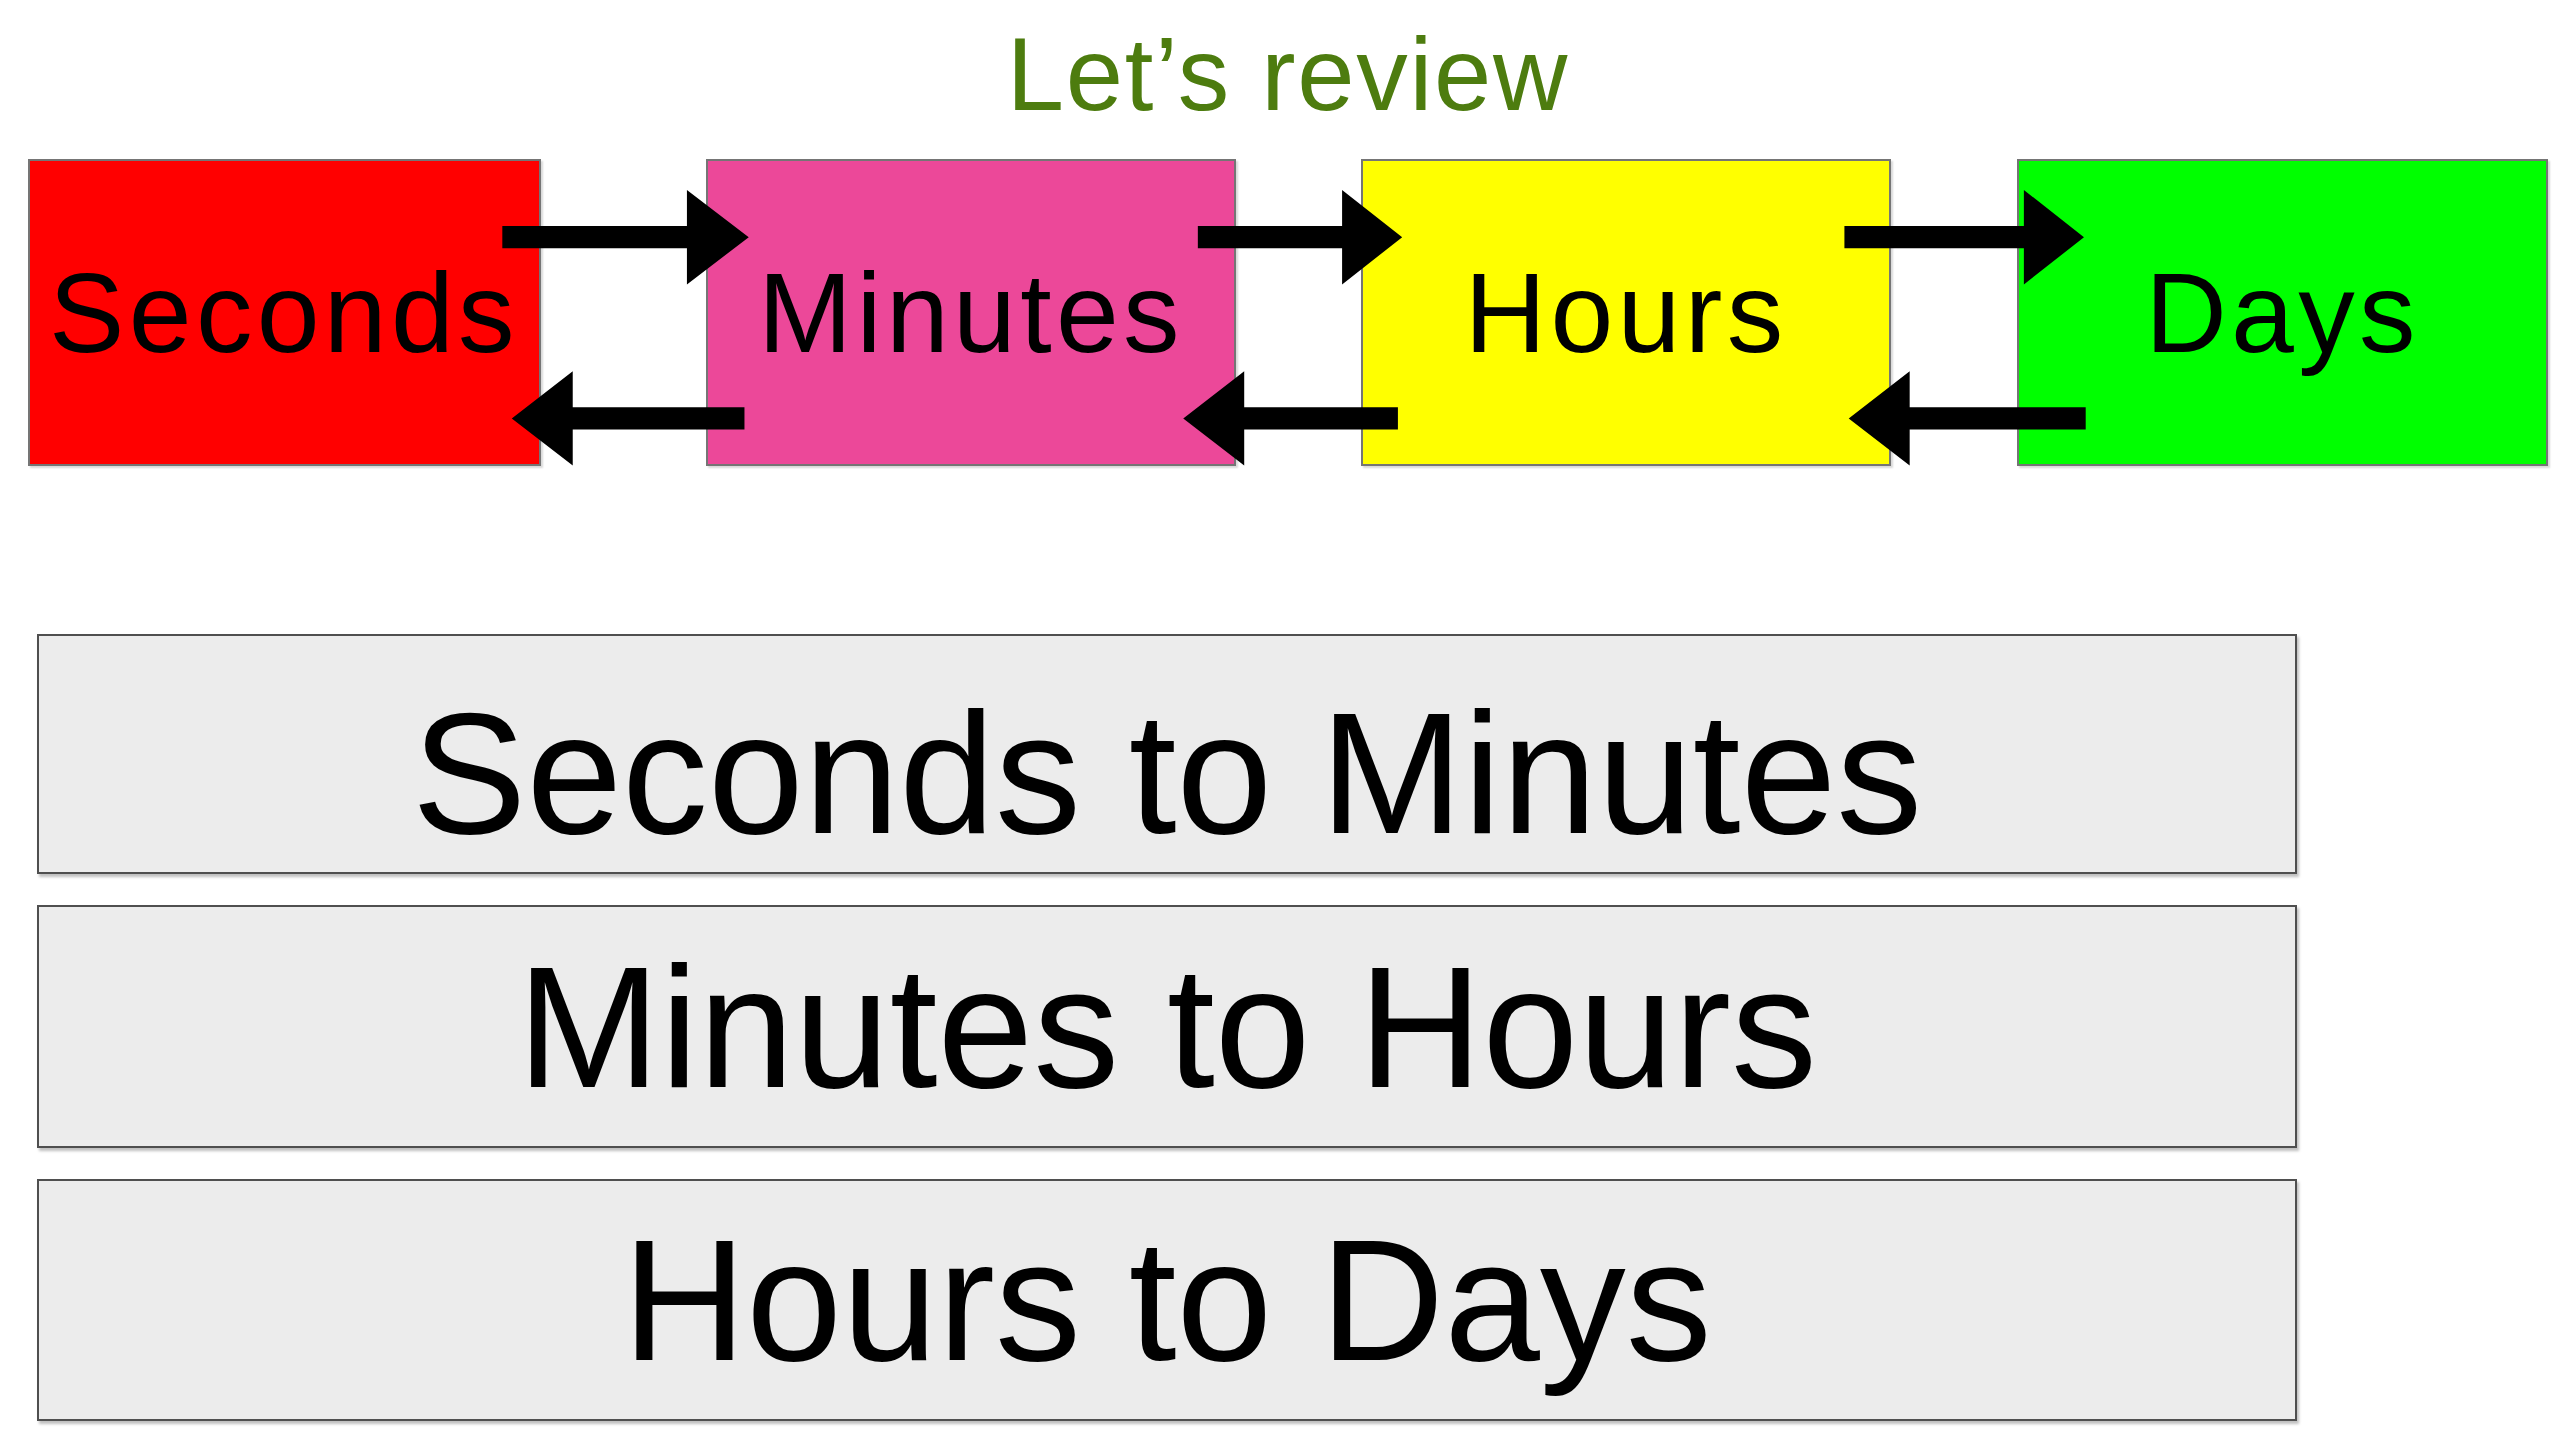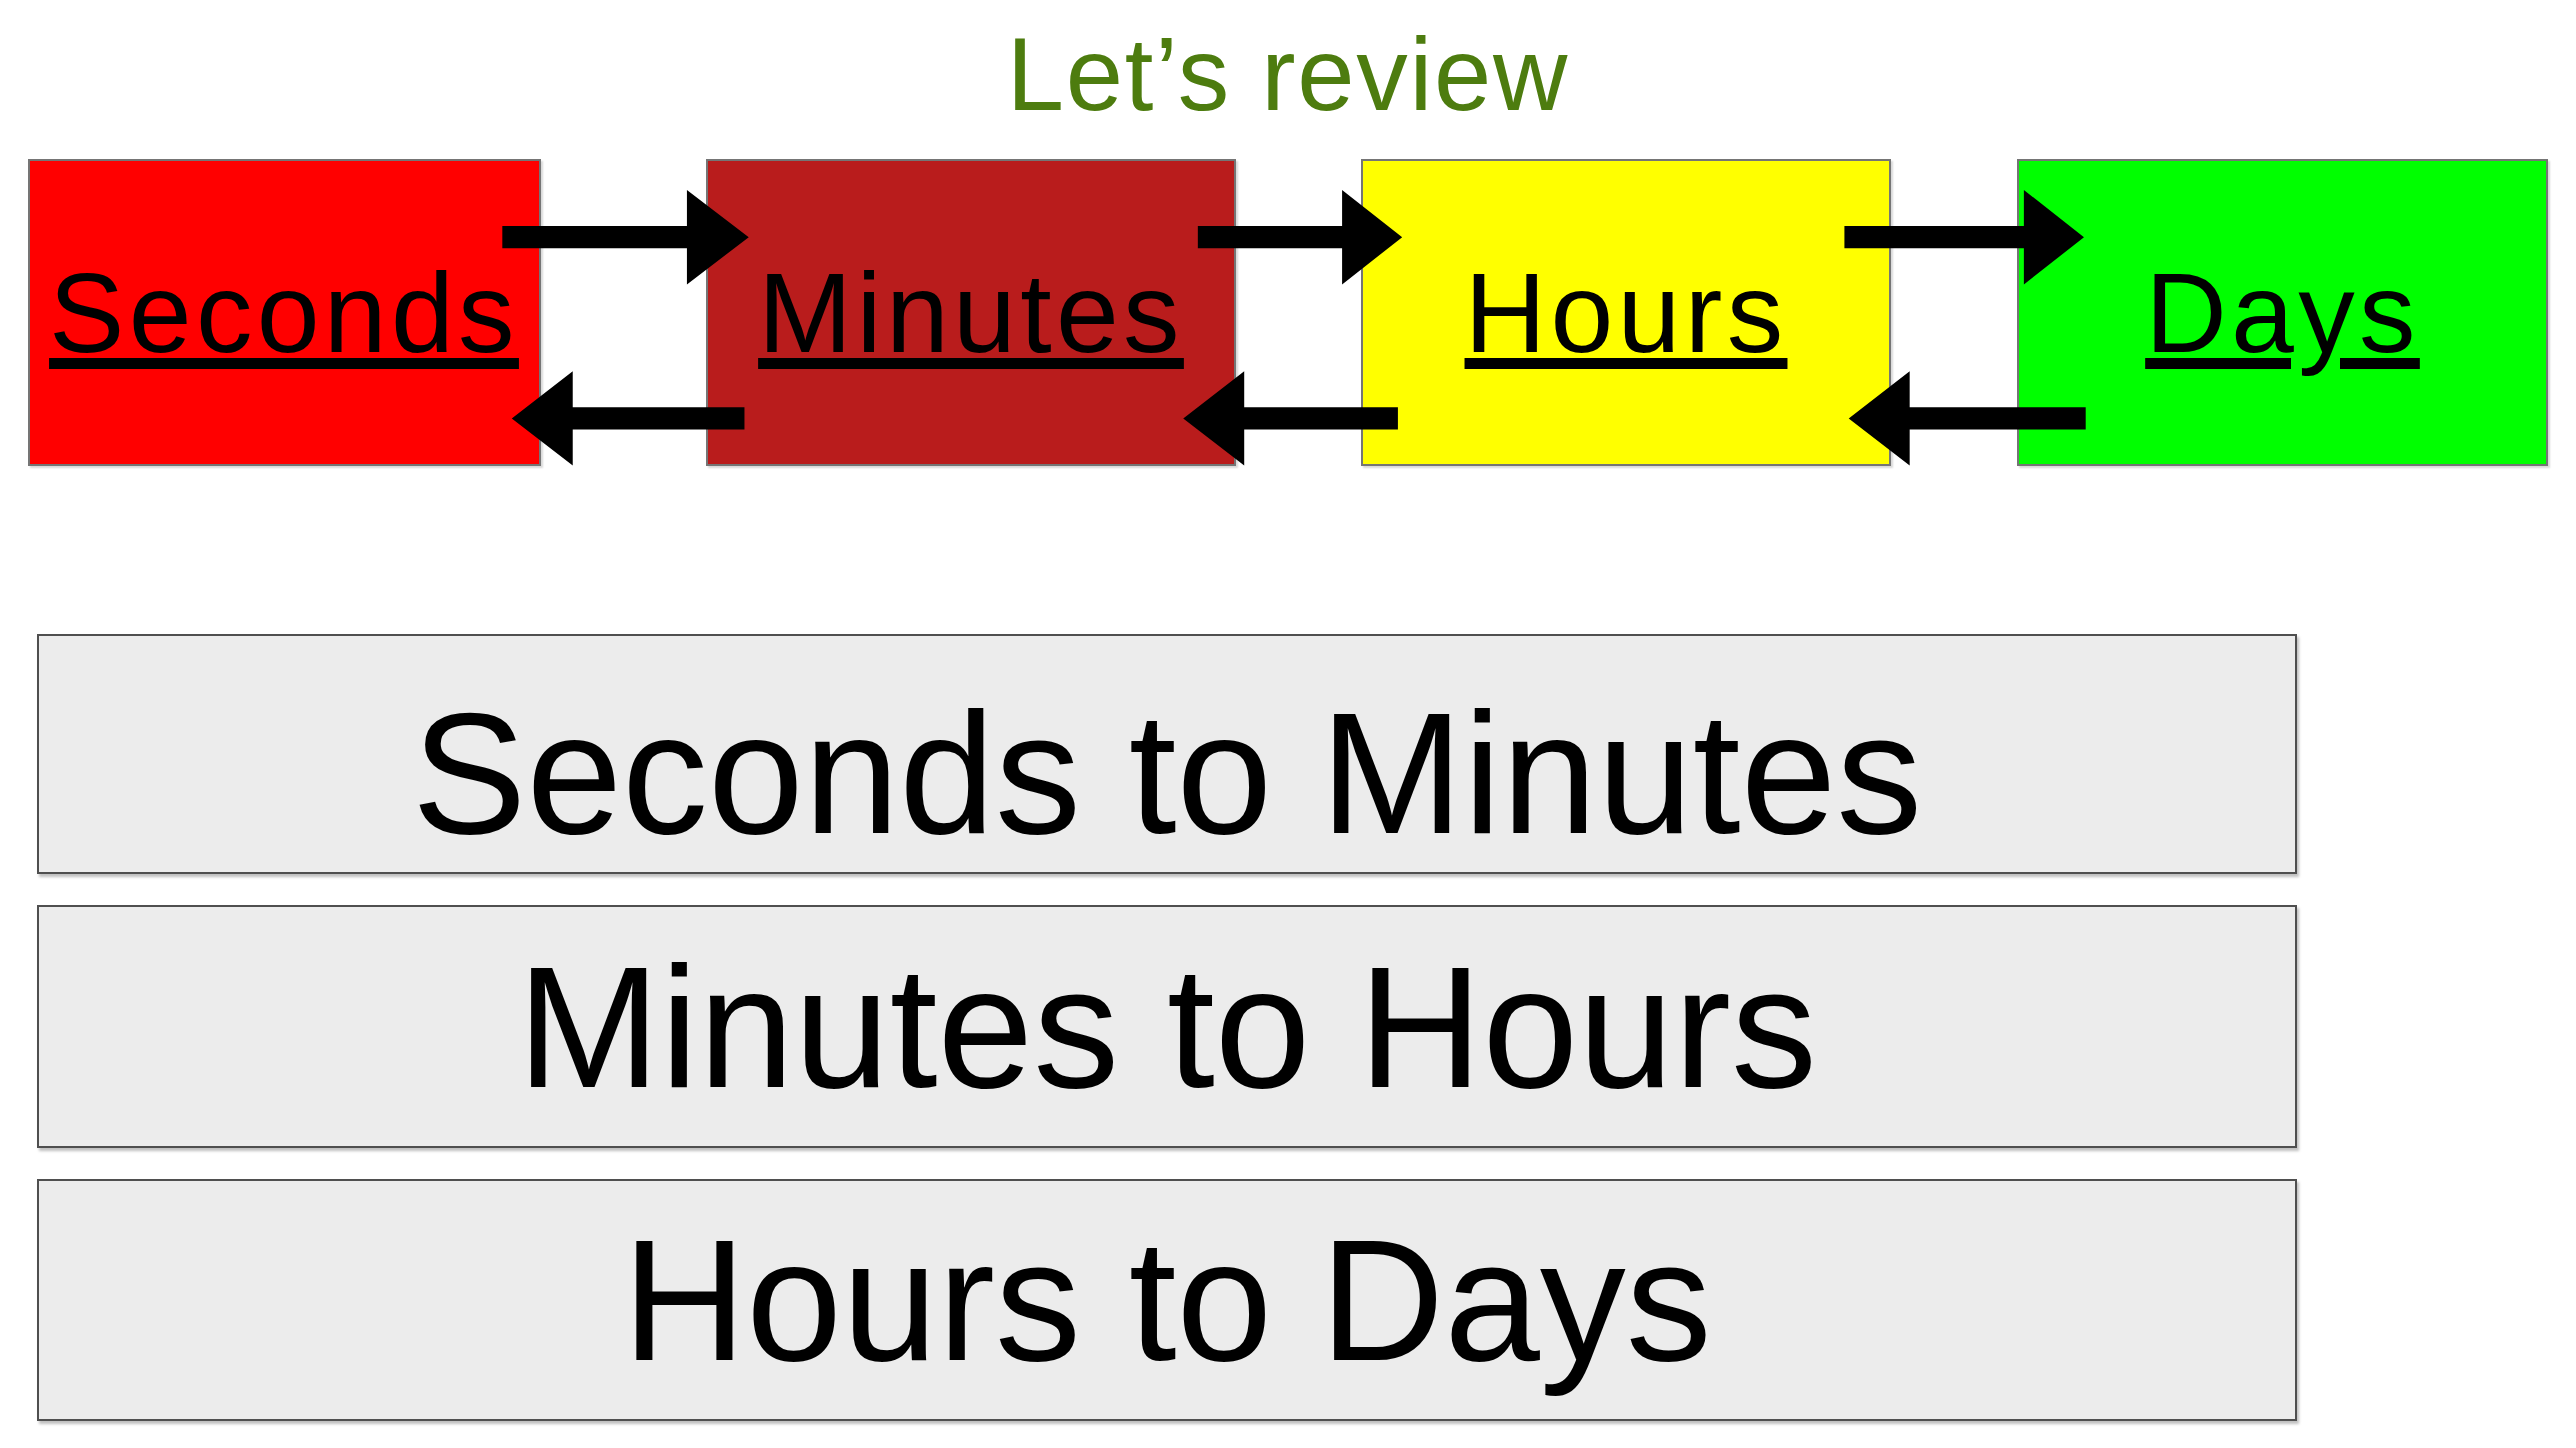--- a/index.html
+++ b/index.html
@@ -28,21 +28,20 @@
   .unit-box {
     position: absolute;
     top: 159px;
     height: 307px;
     box-sizing: border-box;
     border: 2.6px solid #757575;
     box-shadow: 1.7px 1.7px 1.7px rgba(0,0,0,0.15);
     display: flex;
     align-items: center;
     justify-content: center;
-    text-decoration: underline;
   }
   .unit-box .unit-label {
     font-size: 113px;
     letter-spacing: 4.3px;
     color: #000000;
     white-space: nowrap;
   }
   .box-seconds { left: 27.5px;   width: 513px; }
   .box-minutes { left: 706px;  width: 530px; }
   .box-hours   { left: 1361px; width: 530px; }
@@ -83,21 +82,21 @@
 </head>
 <body>
 
 <div class="canvas">
 
   <div class="title">Let’s review</div>
 
   <div class="unit-box box-seconds" style="background: rgb(255, 0, 0);">
     <span class="unit-label">Seconds</span>
   </div>
-  <div class="unit-box box-minutes" style="background: #b91c1c;">
+  <div class="unit-box box-minutes" style="background: #ec4899;">
     <span class="unit-label">Minutes</span>
   </div>
   <div class="unit-box box-hours" style="background: rgb(255, 255, 0);">
     <span class="unit-label">Hours</span>
   </div>
   <div class="unit-box box-days" style="background: rgb(0, 255, 0);">
     <span class="unit-label">Days</span>
   </div>
 
   <svg class="arrow-layer" viewBox="0 0 3000 1687" xmlns="http://www.w3.org/2000/svg">

